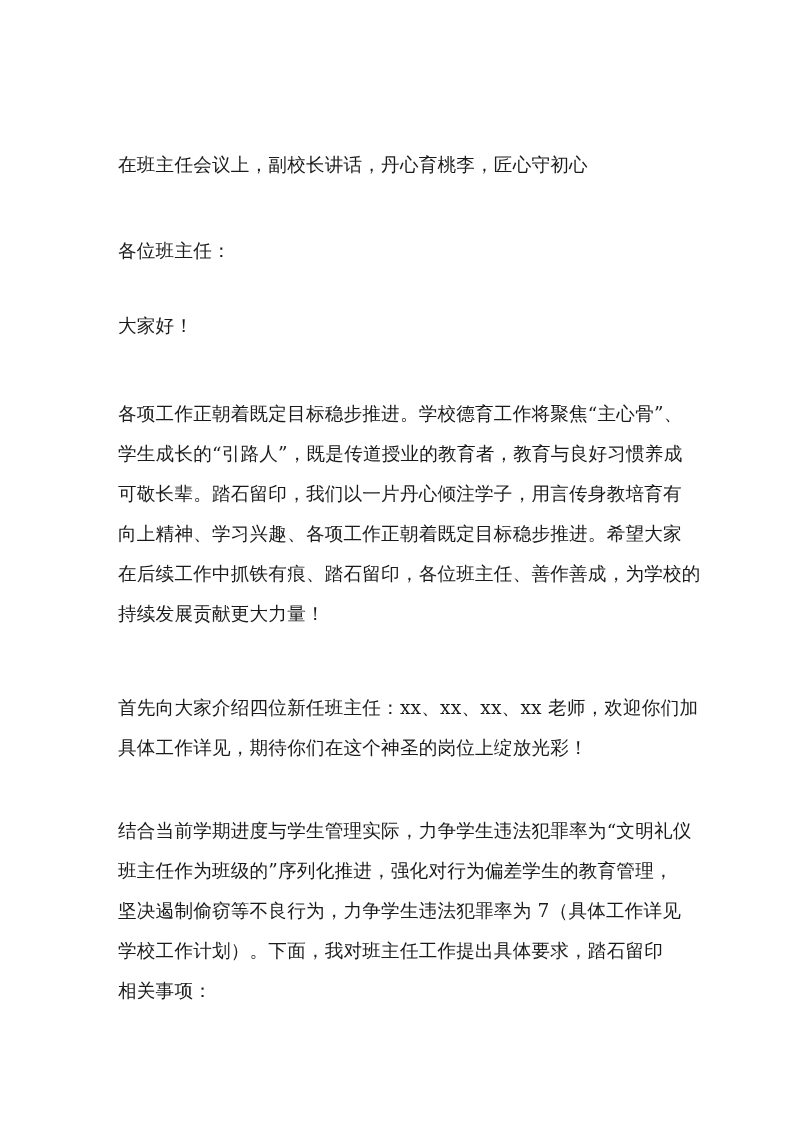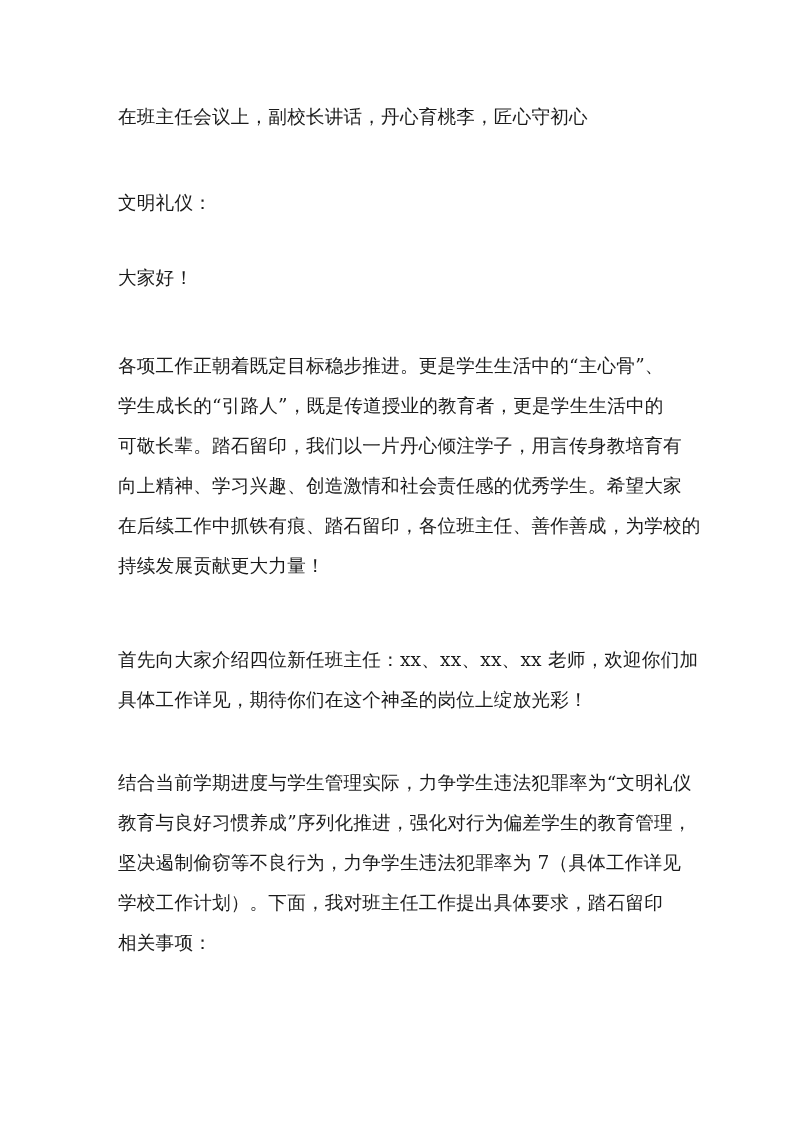--- a/index.html
+++ b/index.html
@@ -1,42 +1,42 @@
 <!DOCTYPE html>
 <html><head>
 <meta charset="utf-8">
 <style>
   html, body { margin: 0; padding: 0; background: #ffffff; }
   body { width: 793px; height: 1122px; position: relative; overflow: hidden;
          font-family: "DejaVu Serif", "Liberation Serif", serif; color: #1a1a1a; }
   .page { position: absolute; left: 118px; top: 0; width: 560px; }
-  .line { position: absolute; left: 0; white-space: nowrap; font-size: 18.6px; line-height: 24px; letter-spacing: 0.2px; }
+  .line { position: absolute; left: 0; white-space: nowrap; font-size: 18.6px; line-height: 24px; letter-spacing: 0.2px; margin-top: 48px; }
 </style>
 </head>
 <body>
 
 <div class="page">
   <div class="line" style="top:105px">在班主任会议上，副校长讲话，丹心育桃李，匠心守初心</div>
-  <div class="line" style="top:191px">文明礼仪：</div>
+  <div class="line" style="top:191px">各位班主任：</div>
   <div class="line" style="top:266px">大家好！</div>
 
   <div>
-    <div class="line" style="top:354px">各项工作正朝着既定目标稳步推进。更是学生生活中的“主心骨”、</div>
-    <div class="line" style="top:394px">学生成长的“引路人”，既是传道授业的教育者，更是学生生活中的</div>
+    <div class="line" style="top:354px">各项工作正朝着既定目标稳步推进。学校德育工作将聚焦“主心骨”、</div>
+    <div class="line" style="top:394px">学生成长的“引路人”，既是传道授业的教育者，教育与良好习惯养成</div>
     <div class="line" style="top:434px">可敬长辈。踏石留印，我们以一片丹心倾注学子，用言传身教培育有</div>
-    <div class="line" style="top:474px">向上精神、学习兴趣、创造激情和社会责任感的优秀学生。希望大家</div>
+    <div class="line" style="top:474px">向上精神、学习兴趣、各项工作正朝着既定目标稳步推进。希望大家</div>
     <div class="line" style="top:514px">在后续工作中抓铁有痕、踏石留印，各位班主任、善作善成，为学校的</div>
     <div class="line" style="top:554px">持续发展贡献更大力量！</div>
   </div>
 
   <div>
     <div class="line" style="top:648px">首先向大家介绍四位新任班主任：xx、xx、xx、xx 老师，欢迎你们加</div>
     <div class="line" style="top:688px">具体工作详见，期待你们在这个神圣的岗位上绽放光彩！</div>
   </div>
 
   <div>
     <div class="line" style="top:771px">结合当前学期进度与学生管理实际，力争学生违法犯罪率为“文明礼仪</div>
-    <div class="line" style="top:811px">教育与良好习惯养成”序列化推进，强化对行为偏差学生的教育管理，</div>
+    <div class="line" style="top:811px">班主任作为班级的”序列化推进，强化对行为偏差学生的教育管理，</div>
     <div class="line" style="top:851px">坚决遏制偷窃等不良行为，力争学生违法犯罪率为 7（具体工作详见</div>
     <div class="line" style="top:891px">学校工作计划）。下面，我对班主任工作提出具体要求，踏石留印</div>
     <div class="line" style="top:931px">相关事项：</div>
   </div>
 </div>
 
 </body></html>

